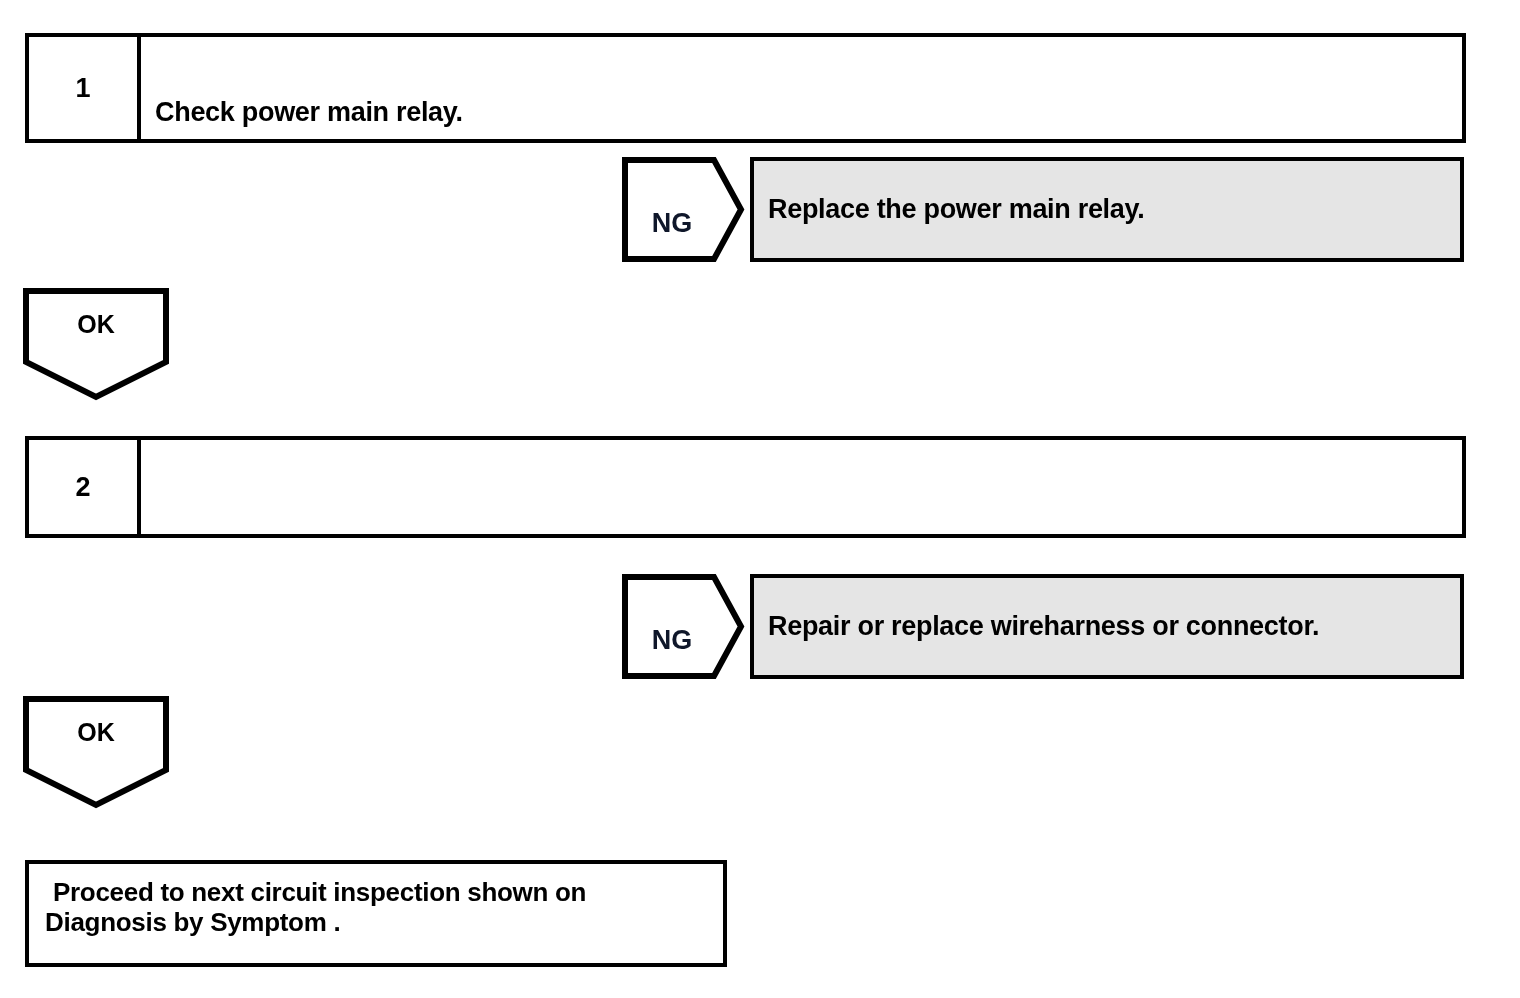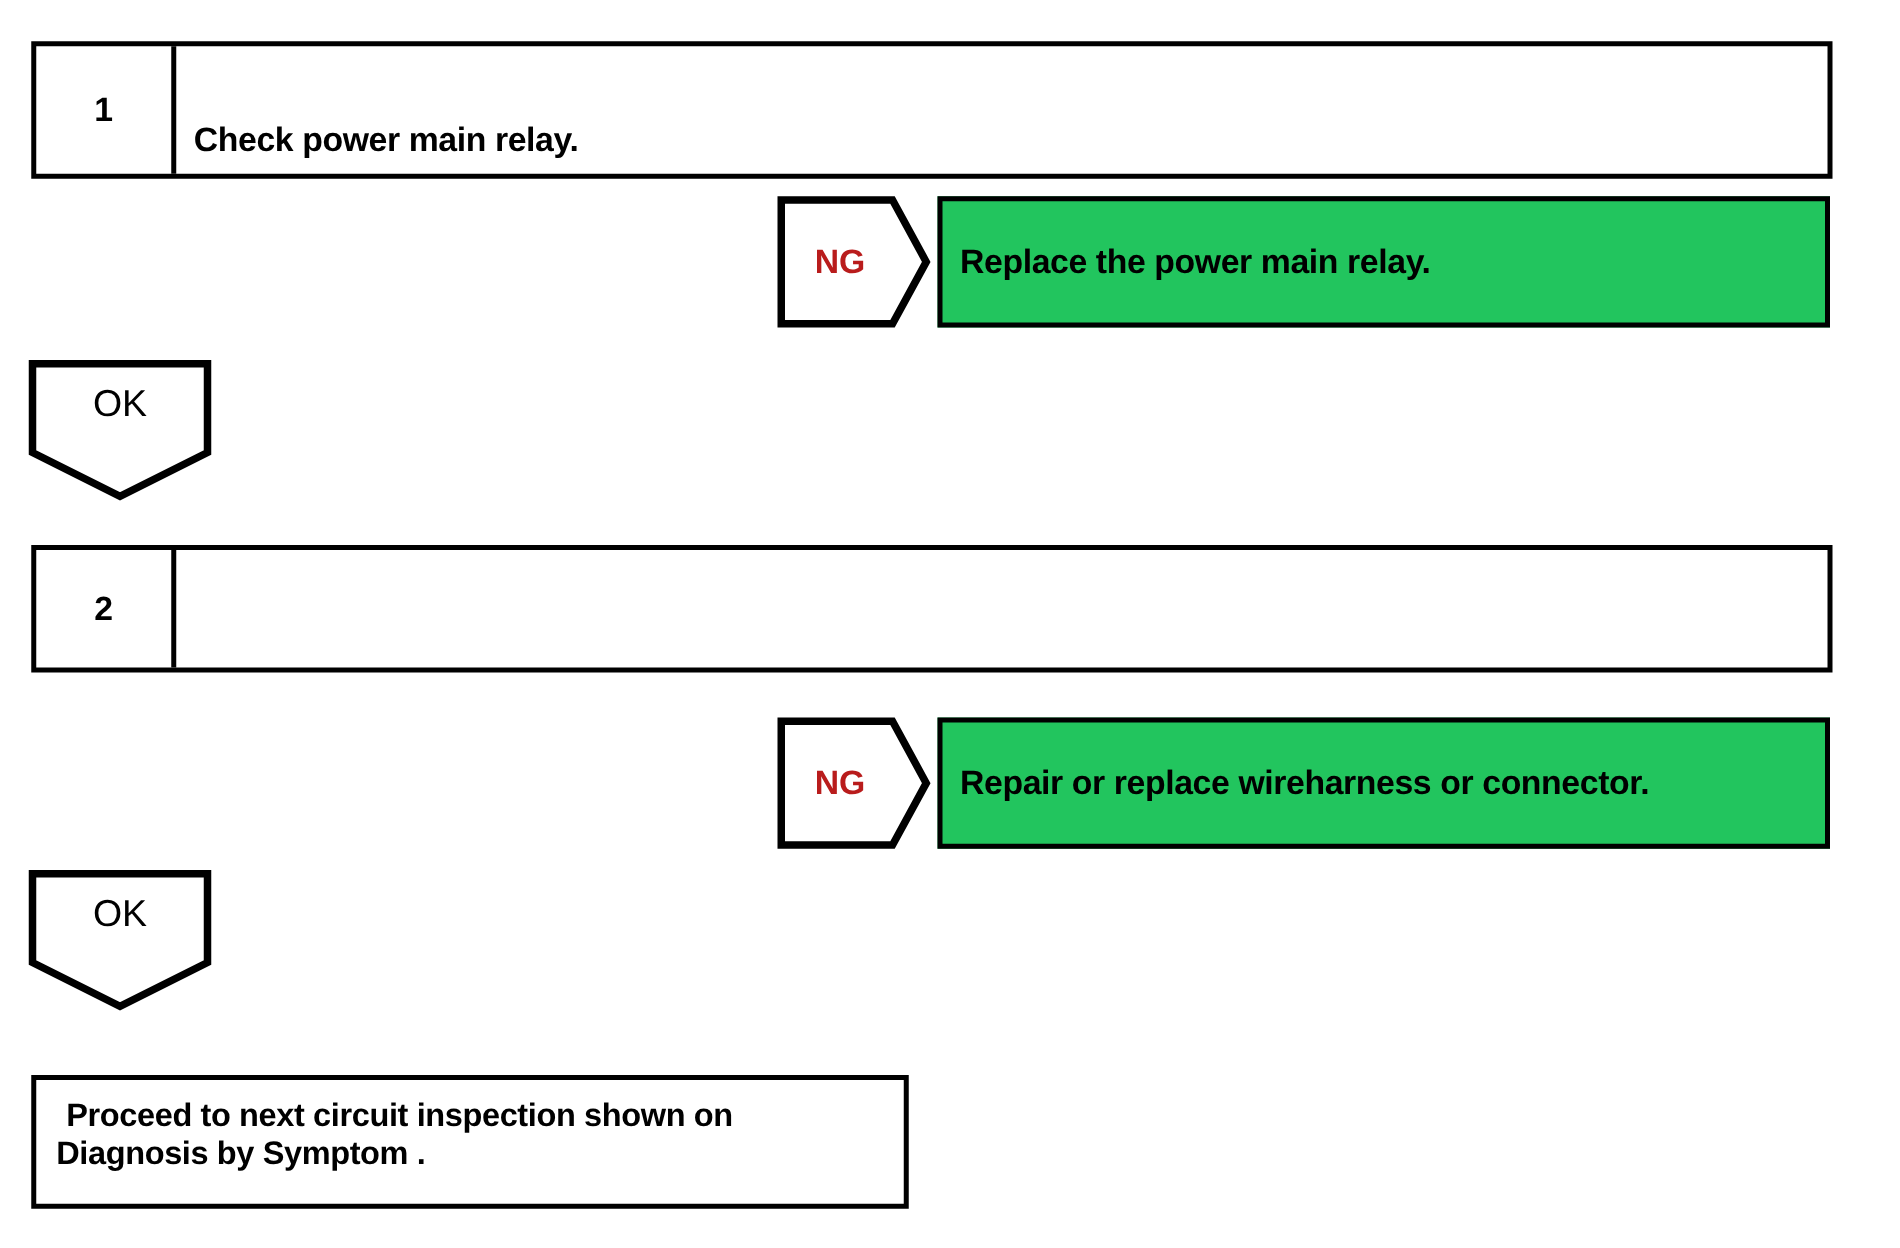--- a/index.html
+++ b/index.html
@@ -48,21 +48,21 @@
     letter-spacing: -0.3px;
     color: #000;
     white-space: pre-line;
     margin-top: 48px;
   }
   .step-text.two-line { align-items: center; }
 
   
   .action-box {
     border: 4px solid #000;
-    background: #22c55e;
+    background: #e5e5e5;
     display: flex;
     align-items: center;
     padding: 0 14px;
     font-weight: bold;
     font-size: 27px;
     letter-spacing: -0.3px;
     color: #000;
   }
 
   
@@ -89,46 +89,46 @@
 
   
   .ng-marker {
     position: absolute;
     display: block;
   }
   .ng-marker svg { display: block; overflow: visible; }
   .ng-label {
     position: absolute;
     left: 0;
-    top: 0;
+    top: 14px;
     width: 100px;
     height: 100%;
     display: flex;
     align-items: center;
     justify-content: center;
     font-weight: bold;
     font-size: 27px;
-    color: #b91c1c;
+    color: #0f172a;
     pointer-events: none;
   }
 
   
   .ok-marker { position: absolute; display: block; }
   .ok-marker svg { display: block; overflow: visible; }
   .ok-label {
     position: absolute;
     left: 0;
     top: 0;
     width: 100%;
     height: 72px;
     display: flex;
     align-items: center;
     justify-content: center;
-    font-weight: normal;
-    font-size: 30px;
+    font-weight: bold;
+    font-size: 25px;
     color: #000;
     pointer-events: none;
   }
 </style>
 </head>
 <body>
 
 <div id="canvas">
 
   <div class="abs step-box" style="left:25px; top:33px; width:1441px; height:110px;">

